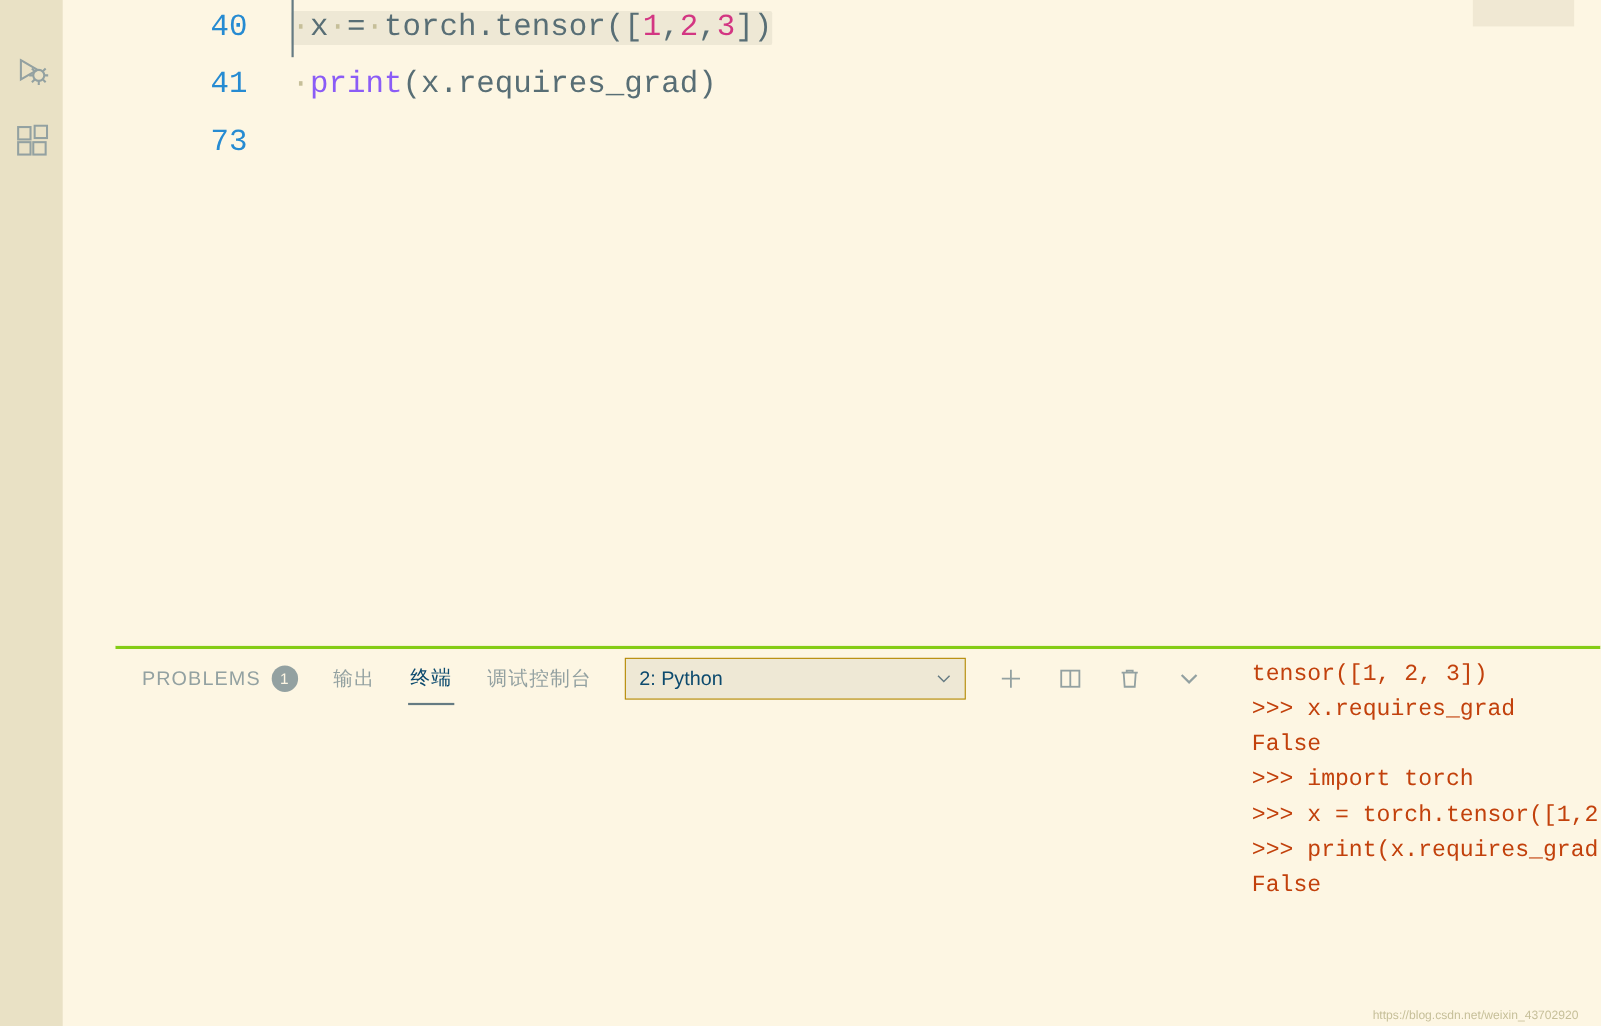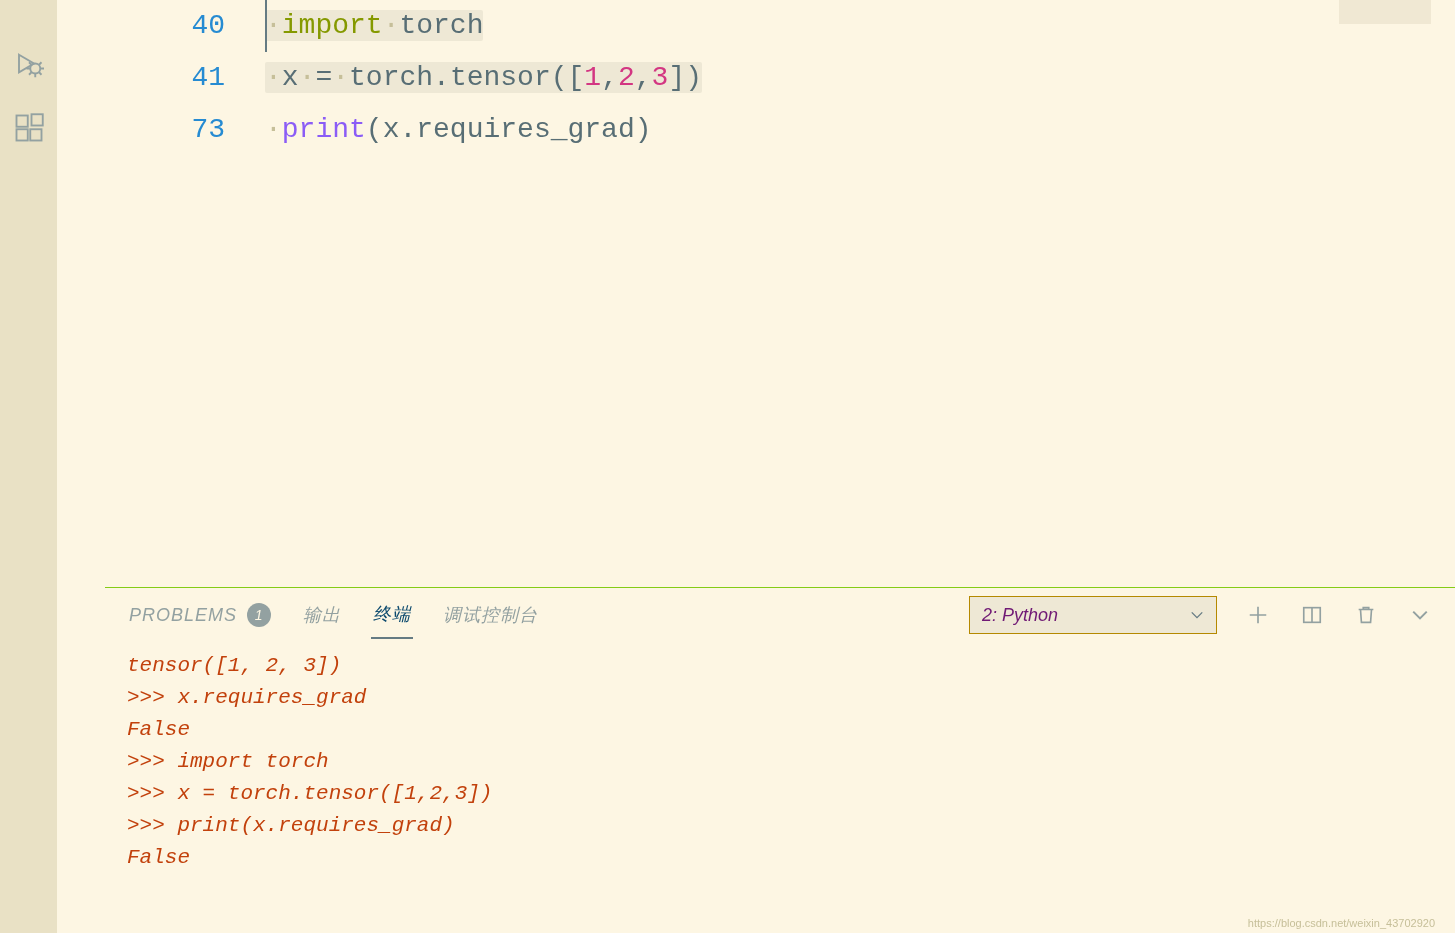--- a/index.html
+++ b/index.html
@@ -68,25 +68,24 @@
     .line-sel { background: #eee8d5; display: inline; border-radius: 2px; }
     .minimap-scrubber {
       position: absolute;
       top: 0; right: 24px;
       width: 92px; height: 24px;
       background: #e7e0c8;
       opacity: 0.6;
     }
     .panel {
       height: 346px;
-      border-top: 1px solid #84cc16;
+      border-top: 3px solid #84cc16;
       background: #fdf6e3;
       display: flex;
-      flex-direction: column;
-      font-style: italic;
+      flex-direction: row;
     }
     .panel-header {
       height: 54px;
       display: flex;
       align-items: center;
       padding: 0 22px;
       gap: 28px;
       font-family: -apple-system, "Segoe UI", sans-serif;
       font-size: 18px;
     }
@@ -97,23 +96,23 @@
     .badge {
       background: #93a1a1; color: #fdf6e3;
       border-radius: 50%;
       width: 24px; height: 24px;
       display: inline-flex; align-items: center; justify-content: center;
       font-size: 14px;
     }
     .select-wrap {
       border: 1px solid #b58900;
       background: #eee8d5;
-      color: #701a75;
+      color: #0c4a6e;
       height: 38px;
-      width: 248px;
+      width: 310px;
       display: flex; align-items: center;
       padding: 0 12px;
       cursor: pointer;
     }
     .select-wrap span { flex: 1; }
     .ph-icon {
       color: #93a1a1; cursor: pointer;
       width: 26px; height: 26px;
       display: flex; align-items: center; justify-content: center;
     }
@@ -157,21 +156,20 @@
 
 <div class="main">
   <div class="editor">
     <div class="gutter">
       <div>40</div>
       <div>41</div>
       <div>73</div>
     </div>
     <div class="code-area">
       <div class="cursor"></div>
-      <div class="code-line"><span class="line-sel"><span class="ws">·</span><span class="kw-import">import</span><span class="ws">·</span><span class="ident">torch</span></span></div>
       <div class="code-line"><span class="line-sel"><span class="ws">·</span><span class="ident">x</span><span class="ws">·</span><span class="op">=</span><span class="ws">·</span><span class="ident">torch</span><span class="ident">.tensor</span><span class="punct">(</span><span class="punct">[</span><span class="num">1</span><span class="punct">,</span><span class="num">2</span><span class="punct">,</span><span class="num">3</span><span class="punct">]</span><span class="punct">)</span></span></div>
       <div class="code-line"><span class="ws">·</span><span class="kw-print">print</span><span class="punct">(</span><span class="ident">x</span><span class="ident">.requires_grad</span><span class="punct">)</span></div>
     </div>
     <div class="minimap-scrubber"></div>
   </div>
 
   <div class="panel">
     <div class="panel-header">
       <div class="ph-left">
         <div class="ph-tab ph-problems">

